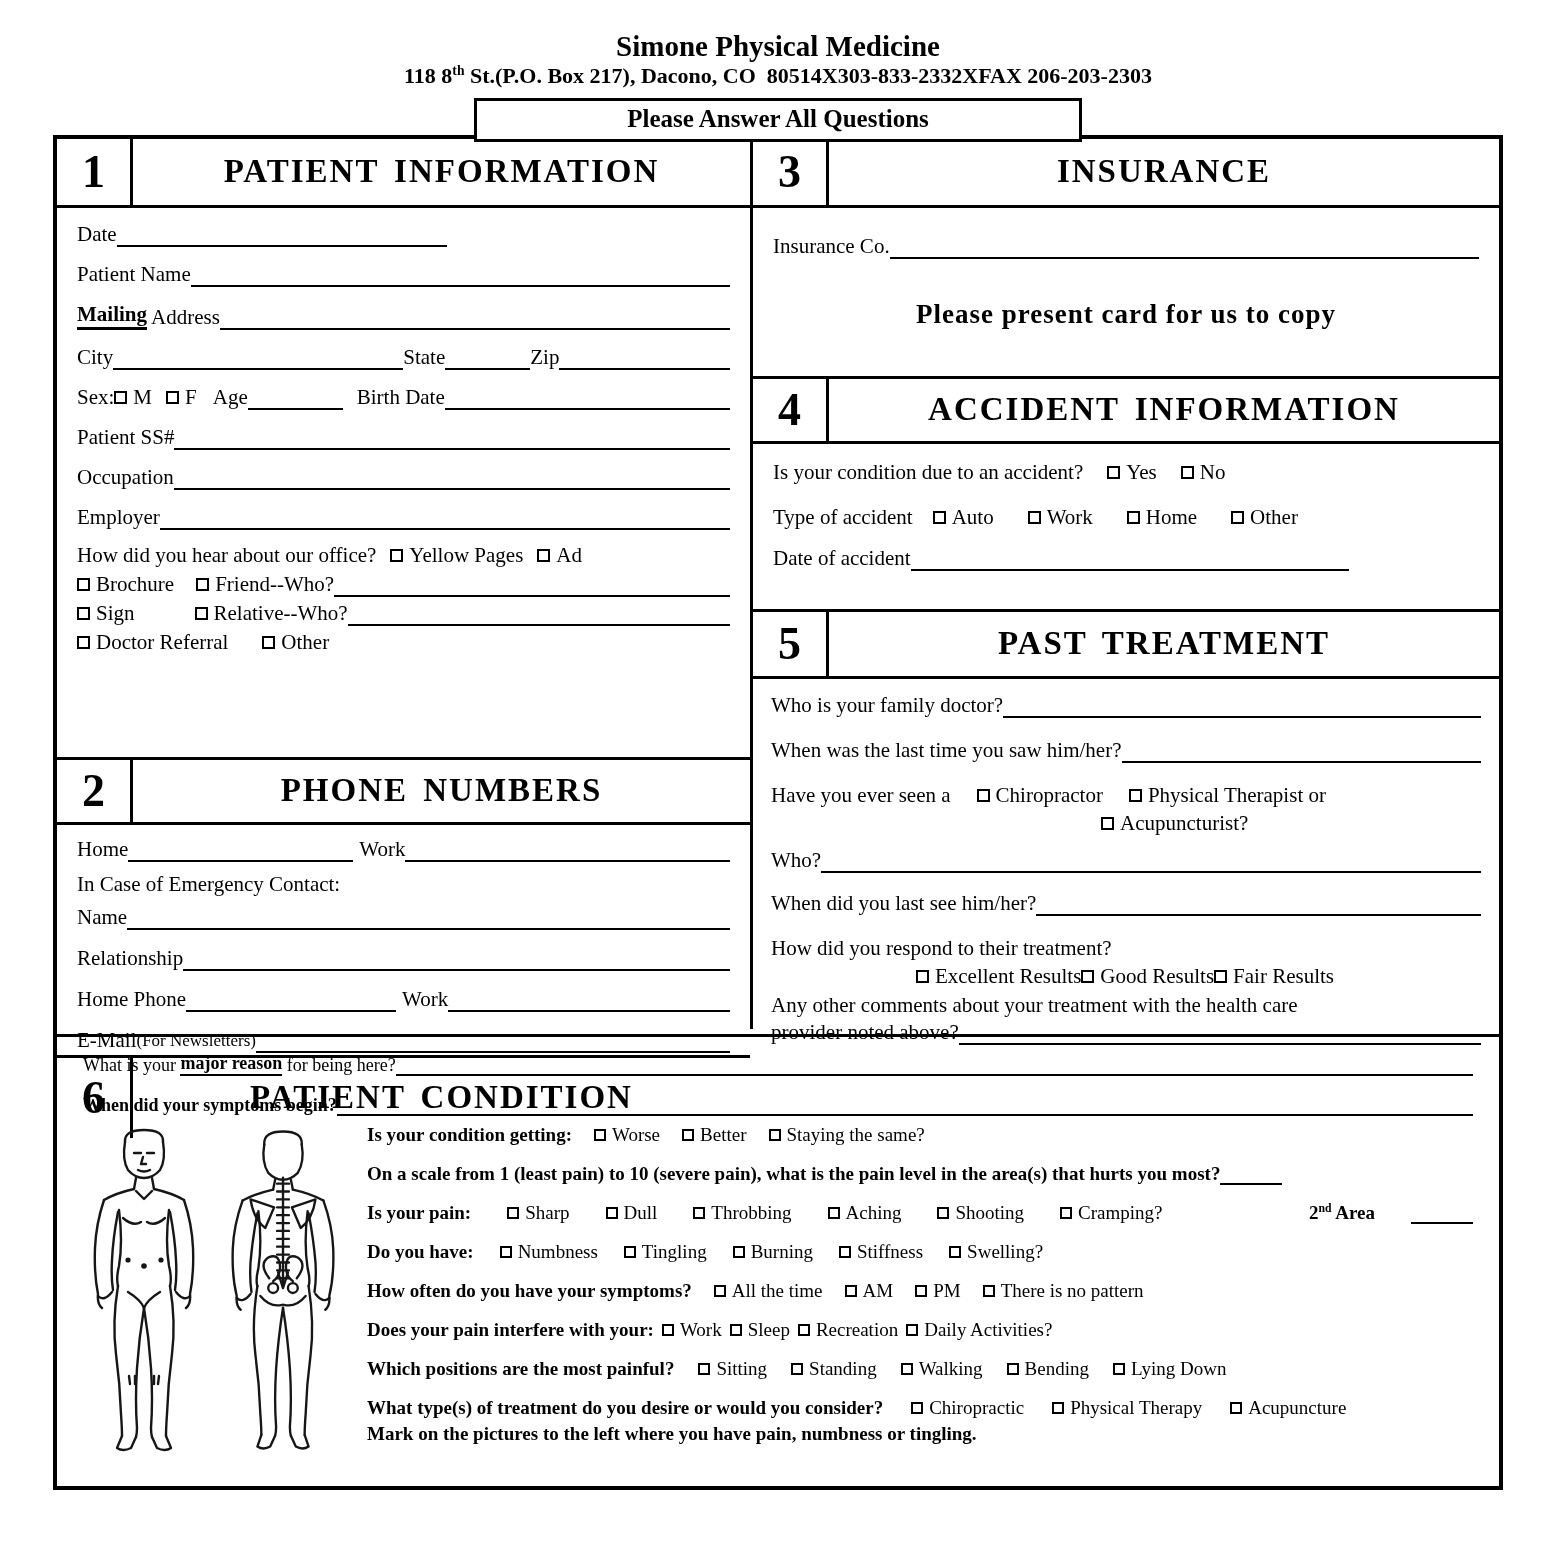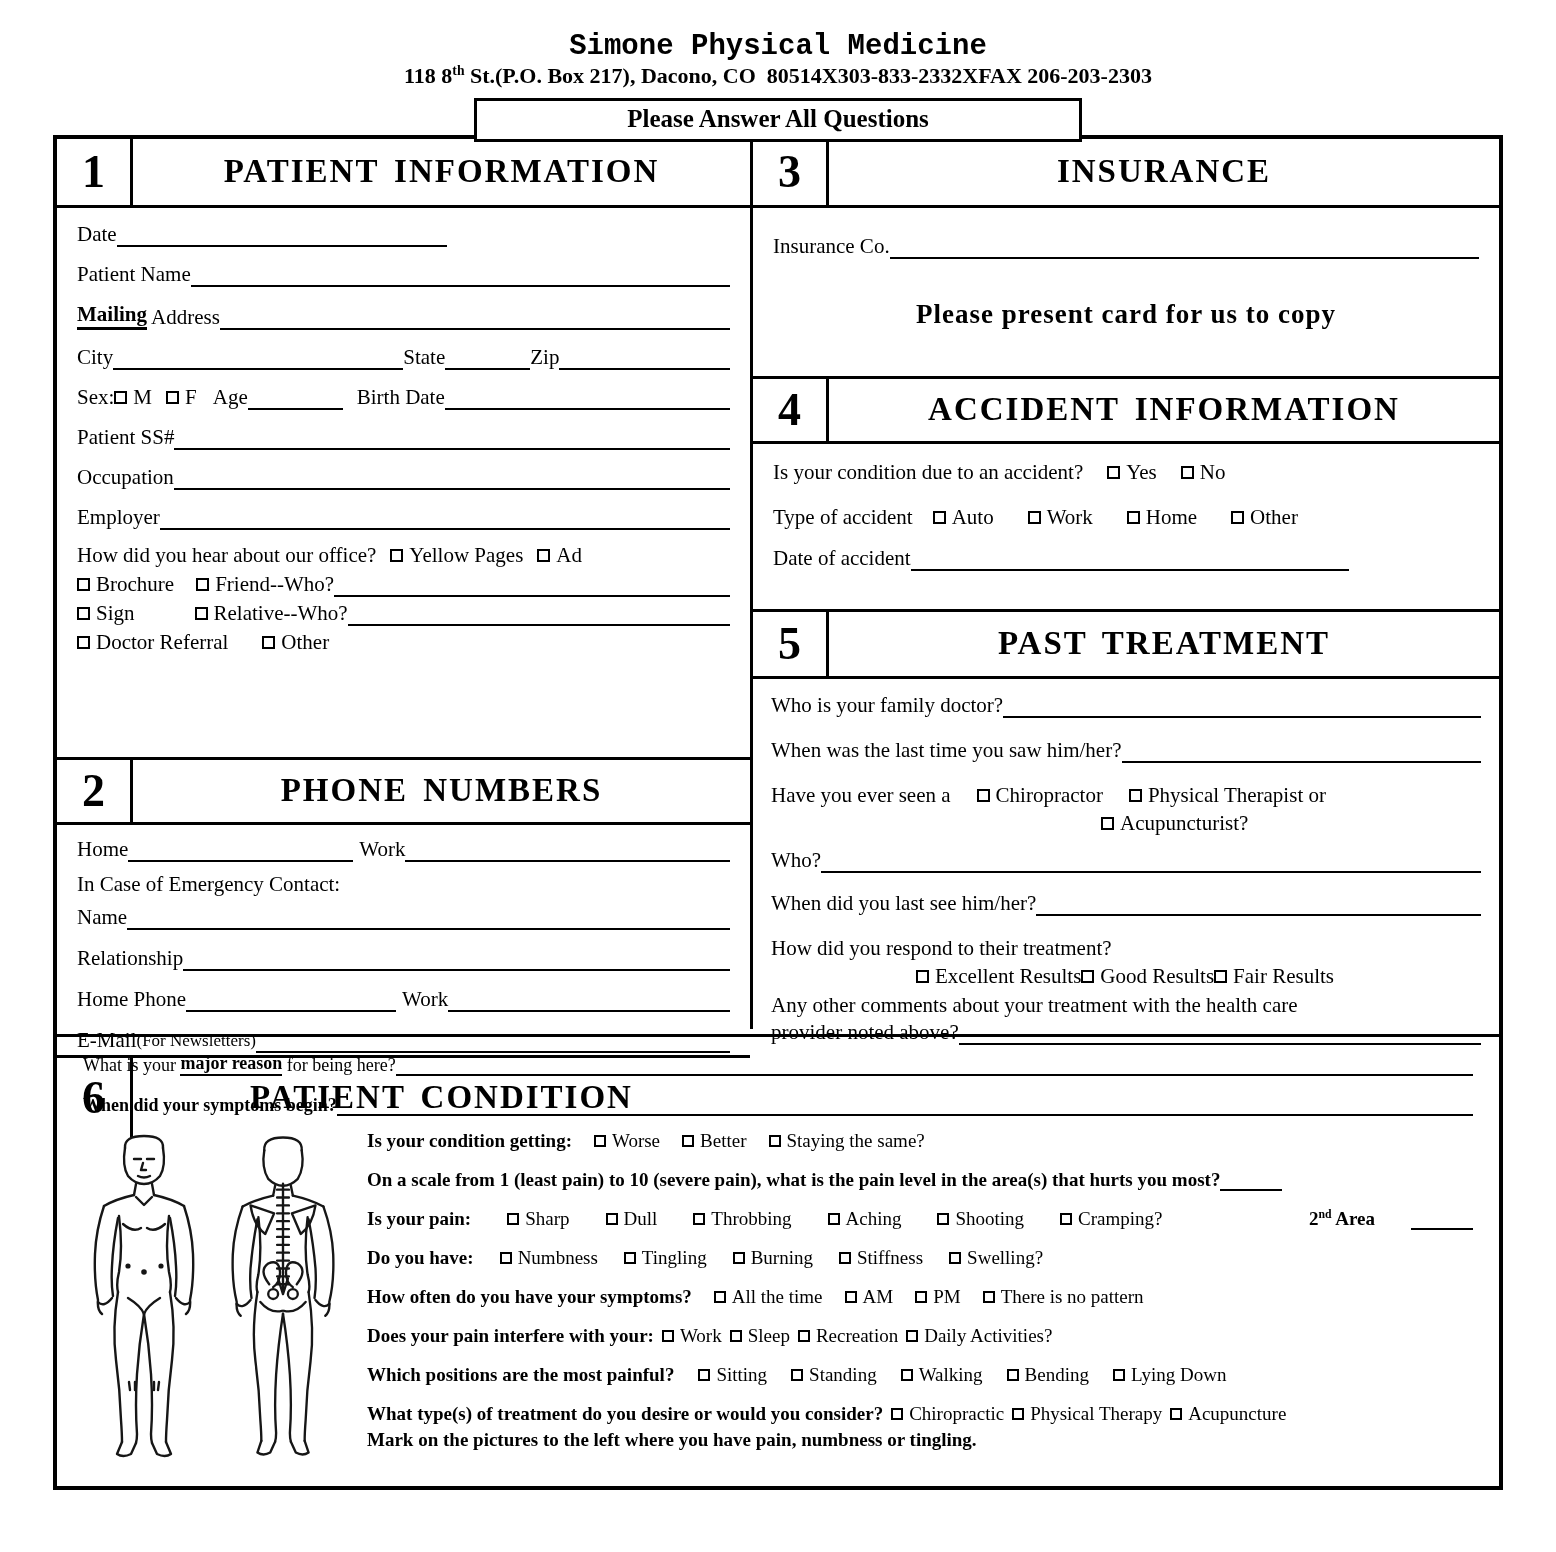--- a/index.html
+++ b/index.html
@@ -1,20 +1,20 @@
 <!DOCTYPE html>
 <html><head>
 <meta charset="utf-8">
 <style>
   html,body{margin:0;padding:0;background:#fff;color:#000;}
   body{width:1556px;height:1552px;font-family:"Liberation Serif",serif;-webkit-font-smoothing:none;}
   *{box-sizing:border-box;}
   sup{font-size:0.62em;vertical-align:super;line-height:0;}
   .hdr{text-align:center;padding-top:30px;line-height:1.15;}
-  .clinic{font-size:29px;font-weight:bold;font-family:Liberation Mono, monospace;}
+  .clinic{font-size:29px;font-weight:bold;}
   .addr{font-size:22px;font-weight:bold;white-space:pre-wrap;}
   .banner{width:608px;margin:9px auto -7px;border:3px solid #000;background:#fff;position:relative;z-index:2;
           text-align:center;font-weight:bold;font-size:25px;padding:4px 0 6px;}
   .form{width:1450px;margin-left:53px;border:4px solid #000;background:#fff;}
   .ftop{display:flex;height:890px;}
   .colL{width:696px;border-right:3px solid #000;}
   .colR{flex:1;min-width:0;}
   .shead{display:flex;border-bottom:3px solid #000;}
   .snum{width:76px;border-right:3px solid #000;display:flex;align-items:center;justify-content:center;
         font-size:46px;font-weight:bold;}
@@ -33,21 +33,21 @@
   .lnw{flex:none;}
   .cb{width:13px;height:13px;border:2px solid #000;display:inline-block;flex:none;background:#fff;}
   .opt{display:inline-flex;align-items:center;gap:6px;white-space:nowrap;}
   .b{font-weight:bold;}
   .mailing{font-weight:bold;border-bottom:3px solid #000;}
   .mreason{font-weight:bold;border-bottom:2px solid #000;}
   .sm{font-size:17px;}
   .present{margin-top:40px;text-align:center;font-size:27px;font-weight:bold;letter-spacing:1px;}
   .fbot{border-top:3px solid #000;margin-top:5px;height:452px;padding:16px 26px 0;font-size:19px;overflow:hidden;}
   .qrow{margin-bottom:17px;}
-  .bodyqs{display:flex;margin-top:14px;}
+  .bodyqs{display:flex;margin-top:8px;}
   .figs{width:270px;flex:none;display:flex;gap:14px;padding-top:2px;}
   .qs{flex:1;min-width:0;padding-left:14px;font-size:19px;}
   .qs .cb{width:12px;height:12px;}
   .mlauto{margin-left:auto;}
   .spread{justify-content:center;padding-right:10px;}
   svg{display:block;}
 </style>
 </head>
 <body>
 
@@ -526,21 +526,21 @@
             </span>
           <span class="opt">
               <span class="cb"></span>
               <span>Bending</span>
             </span>
           <span class="opt">
               <span class="cb"></span>
               <span>Lying Down</span>
             </span>
         </div>
-        <div class="crow" style="gap:8px;margin-bottom:4px">
+        <div class="crow" style="gap:28px;margin-bottom:4px">
           <span class="b">What type(s) of treatment do you desire or would you consider?</span>
           <span class="opt">
               <span class="cb"></span>
               <span>Chiropractic</span>
             </span>
           <span class="opt">
               <span class="cb"></span>
               <span>Physical Therapy</span>
             </span>
           <span class="opt">

